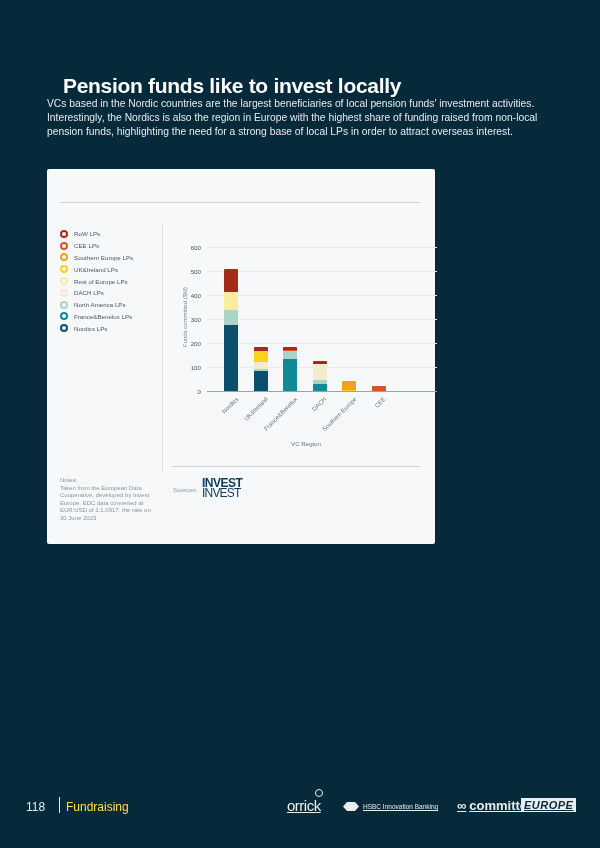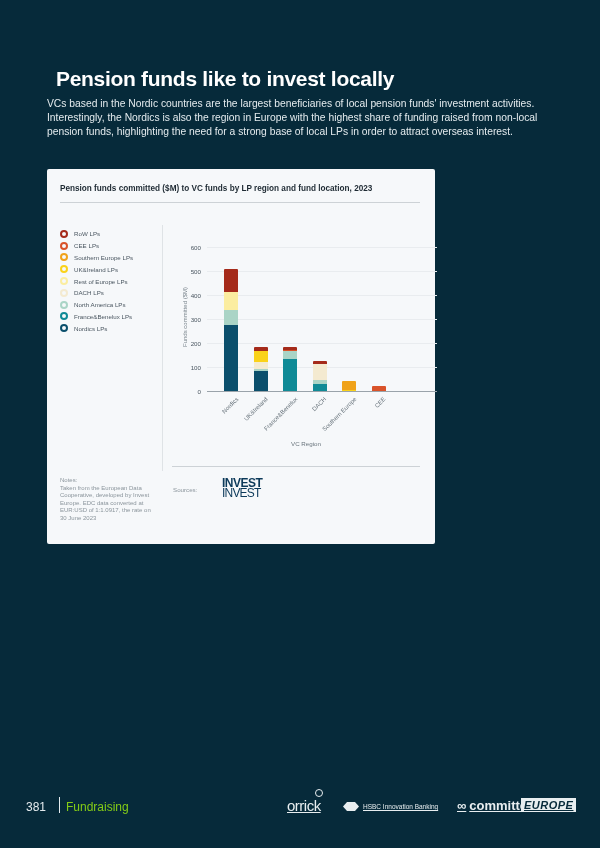--- a/index.html
+++ b/index.html
@@ -1,21 +1,21 @@
 <!DOCTYPE html>
 <html><head>
 <meta charset="utf-8">
 <style>
   html, body { margin: 0; padding: 0; }
   body {
     width: 600px; height: 848px; background: #062a3a; position: relative;
     font-family: "Liberation Sans", "DejaVu Sans", sans-serif; overflow: hidden;
   }
   .title {
-    position: absolute; left: 47px; top: 58px; margin: 9px;
+    position: absolute; left: 47px; top: 58px; margin: 16px;
     color: #ffffff; font-size: 21px; font-weight: bold; letter-spacing: -0.3px;
   }
   .intro {
     position: absolute; left: 47px; top: 97px; width: 500px; margin: 0;
     color: #e4ebee; font-size: 10.3px; line-height: 14px;
   }
   .card {
     position: absolute; left: 47px; top: 169px; width: 388px; height: 375px;
     background: #f6f8fa; border-radius: 2px;
   }
@@ -41,42 +41,41 @@
   .bar { position: absolute; bottom: 0; width: 14px; display: flex; flex-direction: column-reverse; border-radius: 1px 1px 0 0; overflow: hidden; }
   .seg { width: 100%; }
   .xtick {
     position: absolute; font-size: 6px; color: #6a757d; white-space: nowrap;
     transform-origin: right top; transform: rotate(-45deg);
   }
   .xaxis-label { position: absolute; left: 244px; top: 271px; font-size: 6.2px; color: #6a757d; }
   .hdivider { position: absolute; left: 125px; right: 15px; top: 297px; height: 1px; background: #cdd2d6; }
   .notes { position: absolute; left: 13px; top: 308px; width: 98px; font-size: 6px; line-height: 7.6px; color: #8b959c; }
   .sources-label { position: absolute; left: 126px; top: 317px; font-size: 6.2px; color: #8b959c; }
-  .ie-logo { position: absolute; left: 155px; top: 309px; color: #0d3a5a; line-height: 10px; margin-left: 20px; }
+  .ie-logo { position: absolute; left: 155px; top: 309px; color: #0d3a5a; line-height: 10px; }
   .ie-logo .l1 { font-size: 12px; font-weight: bold; letter-spacing: -0.5px; }
   .ie-logo .l2 { font-size: 12px; letter-spacing: -0.8px; }
   .footer-page { position: absolute; left: 26px; top: 800px; color: #e4ebee; font-size: 12px; }
   .footer-sep { position: absolute; left: 59px; top: 797px; width: 1px; height: 16px; background: #e4ebee; }
-  .footer-section { position: absolute; left: 66px; top: 800px; color: #84cc16; font-size: 12px; }
+  .footer-section { position: absolute; left: 66px; top: 800px; color: #fde047; font-size: 12px; }
   .logo { position: absolute; color: #e8eef0; text-decoration: underline; }
   .orrick { left: 287px; top: 797px; font-size: 15px; letter-spacing: -0.5px; }
   .orrick-ring { position: absolute; left: 315px; top: 789px; width: 6px; height: 6px; border: 1.5px solid #e8eef0; border-radius: 50%; }
   .hsbc { left: 343px; top: 802px; font-size: 6.5px; display: flex; align-items: center; gap: 4px; }
   .hsbc-mark { width: 16px; height: 9px; background: #e8eef0; clip-path: polygon(0 50%, 25% 0, 75% 0, 100% 50%, 75% 100%, 25% 100%); }
   .affinity { left: 457px; top: 798px; font-size: 13px; display: flex; align-items: center; gap: 3px; font-weight: bold; }
   .slush { left: 521px; top: 798px; font-size: 11px; font-weight: bold; font-style: italic; background: #e8eef0; color: #062a3a; padding: 1px 3px; letter-spacing: 0.5px; }
 </style>
 </head>
 <body>
 
 <h1 class="title">Pension funds like to invest locally</h1>
 <p class="intro">VCs based in the Nordic countries are the largest beneficiaries of local pension funds' investment activities. Interestingly, the Nordics is also the region in Europe with the highest share of funding raised from non-local pension funds, highlighting the need for a strong base of local LPs in order to attract overseas interest.</p>
 
 <div class="card">
-  <div class="card-title">Pension funds committed ($M) to VC funds by LP region and fund location, 2023</div>
   <div class="card-rule"></div>
   <div class="vdivider"></div>
 
   <div class="legend" id="legend">
       <div class="legend-item">
         <span class="legend-dot" style="border-color: rgb(165, 42, 26);"></span>
         <span>RoW LPs</span>
       </div>
       <div class="legend-item">
         <span class="legend-dot" style="border-color: rgb(217, 83, 42);"></span>
@@ -174,21 +173,21 @@
       <div>Notes:</div>
       <div>Taken from the European Data Cooperative, developed by Invest Europe. EDC data converted at EUR:USD of 1:1.0917, the rate on 30 June 2023</div>
     </div>
   <div class="sources-label">Sources:</div>
   <div class="ie-logo">
     <div class="l1">INVEST</div>
     <div class="l2">INVEST</div>
   </div>
 </div>
 
-<div class="footer-page">381</div>
+<div class="footer-page">118</div>
 <div class="footer-sep"></div>
 <div class="footer-section">Fundraising</div>
 
 <div class="logo orrick">orrick</div>
 <div class="orrick-ring"></div>
 <div class="logo hsbc">
   <span class="hsbc-mark"></span>
   <span>HSBC Innovation Banking</span>
 </div>
 <div class="logo affinity">

